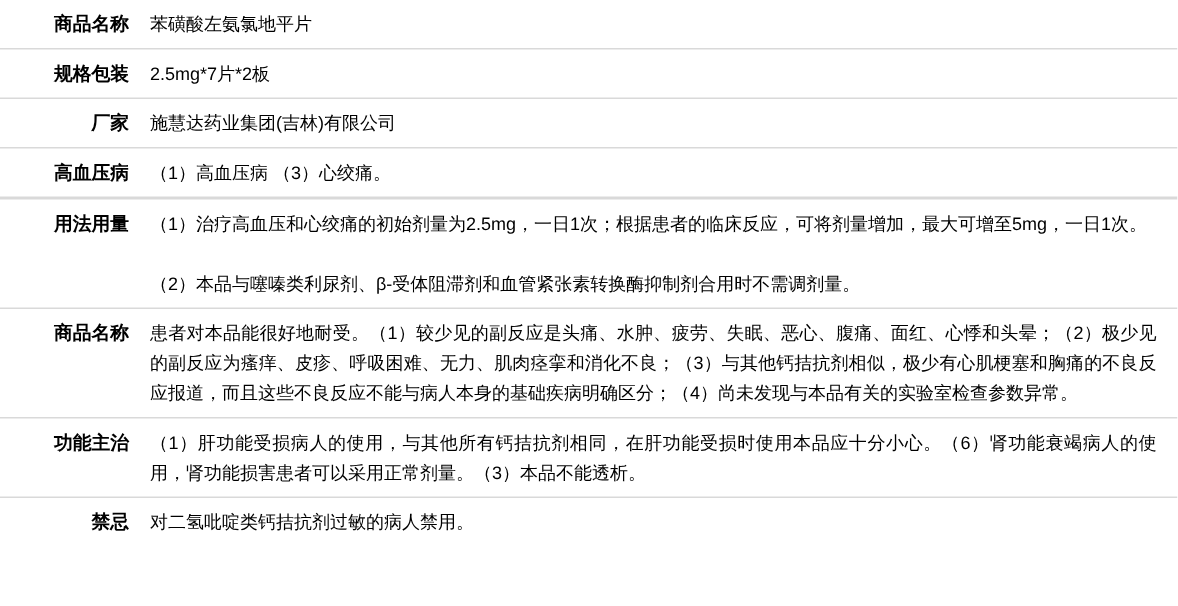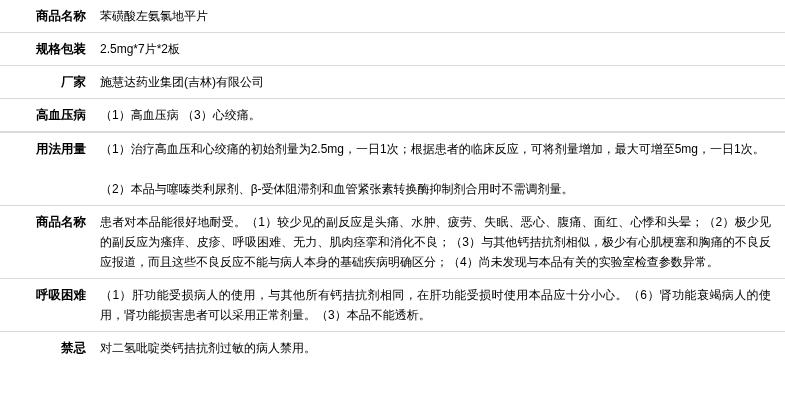--- a/index.html
+++ b/index.html
@@ -105,21 +105,21 @@
 
       <tr>
         <td class="label-cell">商品名称</td>
         <td class="value-cell">患者对本品能很好地耐受。（1）较少见的副反应是头痛、水肿、疲劳、失眠、恶心、腹痛、面红、心悸和头晕；（2）极少见的副反应为瘙痒、皮疹、呼吸困难、无力、肌肉痉挛和消化不良；（3）与其他钙拮抗剂相似，极少有心肌梗塞和胸痛的不良反应报道，而且这些不良反应不能与病人本身的基础疾病明确区分；（4）尚未发现与本品有关的实验室检查参数异常。</td>
       </tr>
       <tr class="row-divider">
           <td colspan="2"></td>
         </tr>
 
       <tr>
-        <td class="label-cell">呼吸困难</td>
+        <td class="label-cell">功能主治</td>
         <td class="value-cell">（1）肝功能受损病人的使用，与其他所有钙拮抗剂相同，在肝功能受损时使用本品应十分小心。（6）肾功能衰竭病人的使用，肾功能损害患者可以采用正常剂量。（3）本品不能透析。</td>
       </tr>
       <tr class="row-divider">
           <td colspan="2"></td>
         </tr>
 
       <tr class="last-row">
         <td class="label-cell">禁忌</td>
         <td class="value-cell">对二氢吡啶类钙拮抗剂过敏的病人禁用。</td>
       </tr>

